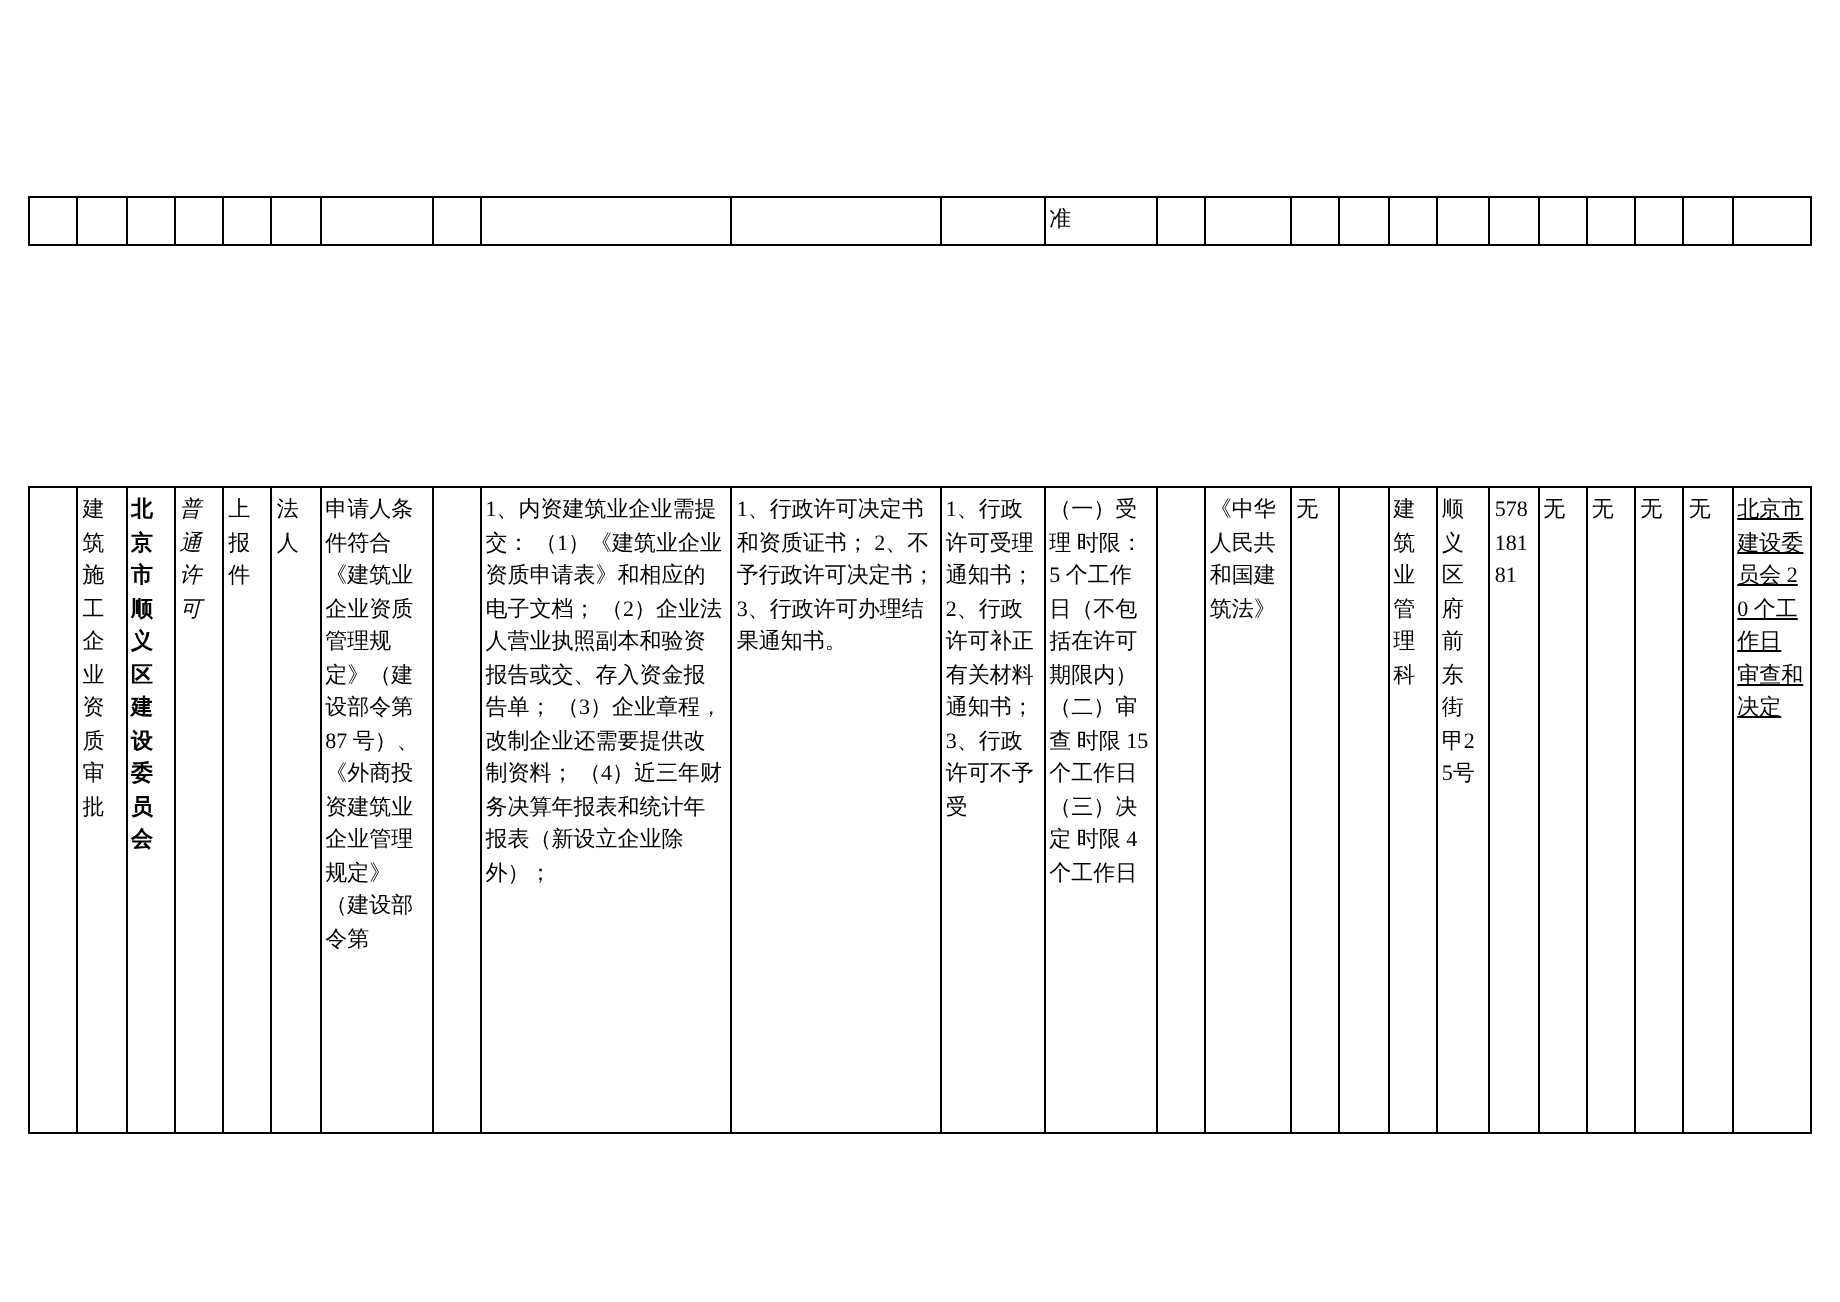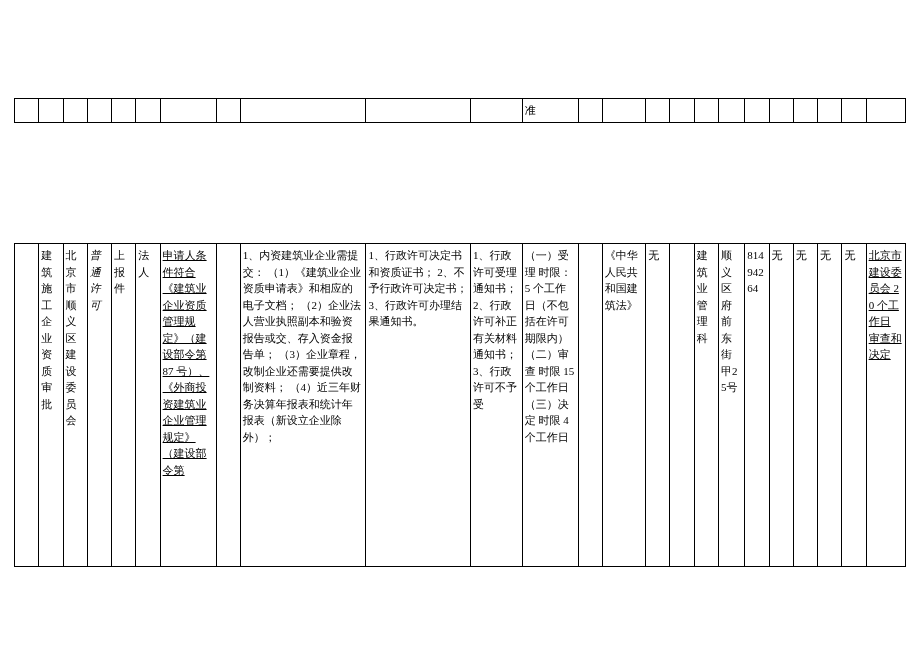--- a/index.html
+++ b/index.html
@@ -44,25 +44,25 @@
       top: 243px;
       left: 14px;
       width: 892px;
     }
     .t-main td {
       height: 316px;
     }
     
     .c1 { width: 18px; }
     .c2 { width: 18px; margin-top: 28px; }
-    .c3 { width: 18px; }
+    .c3 { width: 18px; font-weight: bold; }
     .c4 { width: 18px; font-style: italic; }
     .c5 { width: 18px; }
     .c6 { width: 18px; }
-    .c7 { width: 48px; text-decoration: underline; }
+    .c7 { width: 48px; }
     .c8 { width: 18px; }
     .c9 { width: 114px; }
     .c10 { width: 94px; margin-left: 28px; }
     .c11 { width: 44px; }
     .c12 { width: 48px; }
     .c13 { width: 18px; }
     .c14 { width: 36px; }
     .c15 { width: 18px; }
     .c16 { width: 18px; }
     .c17 { width: 18px; }
@@ -134,21 +134,21 @@
 3、行政许可不予受</td>
       <td class="c12">（一）受理 时限：5 个工作日（不包括在许可期限内）
 （二）审查 时限 15 个工作日
 （三）决定 时限 4 个工作日</td>
       <td class="c13"></td>
       <td class="c14">《中华人民共和国建筑法》</td>
       <td class="c15">无</td>
       <td class="c16"></td>
       <td class="c17">建筑业管理科</td>
       <td class="c18">顺义区府前东街甲25号</td>
-      <td class="c19">81494264</td>
+      <td class="c19">57818181</td>
       <td class="c20">无</td>
       <td class="c21">无</td>
       <td class="c22">无</td>
       <td class="c23">无</td>
       <td class="c24">北京市建设委员会
 20 个工作日
 审查和决定</td>
     </tr>
   </tbody>
     </table>

